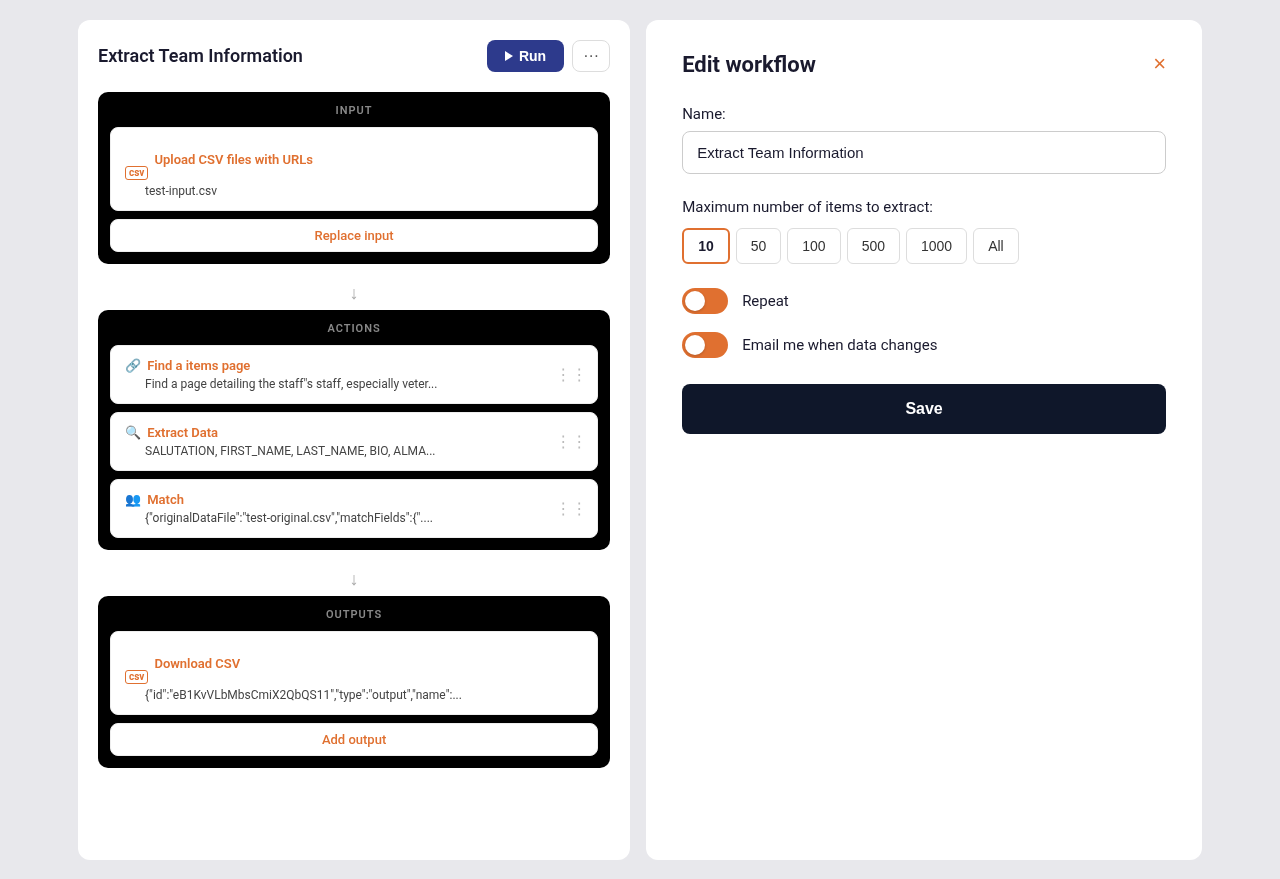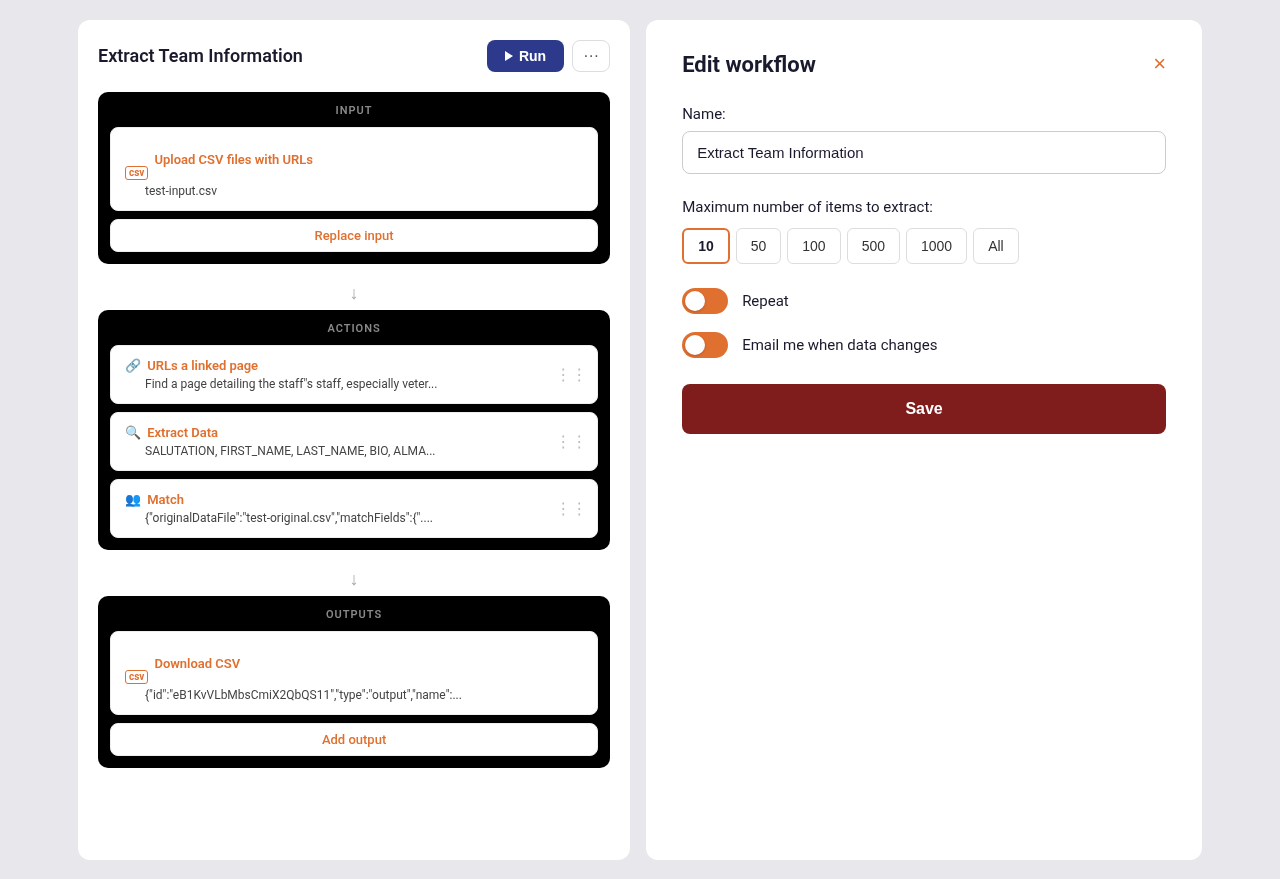--- a/index.html
+++ b/index.html
@@ -268,21 +268,21 @@
       left: 3px;
       box-shadow: 0 1px 3px rgba(0,0,0,0.2);
     }
     .toggle-label {
       font-size: 15px;
       color: #1a1a2e;
     }
 
     .save-btn {
       width: 100%;
-      background: #7f1d1d;
+      background: #0f172a;
       color: white;
       border: none;
       border-radius: 8px;
       padding: 16px;
       font-size: 16px;
       font-weight: 600;
       cursor: pointer;
       margin-top: 8px;
     }
   </style>
@@ -318,21 +318,21 @@
     </div>
 
     <div class="arrow-down">↓</div>
 
     <div class="section-block">
       <div class="section-label">ACTIONS</div>
 
       <div class="card action-card">
         <div class="card-title">
           <span style="color:#e07030;">🔗</span>
-          <span>URLs a linked page</span>
+          <span>Find a items page</span>
         </div>
         <div class="card-sub">Find a page detailing the staff"s staff, especially veter...</div>
         <span class="action-dots">⋮⋮</span>
       </div>
 
       <div class="card action-card">
         <div class="card-title">
           <span style="color:#e07030;">🔍</span>
           <span>Extract Data</span>
         </div>

